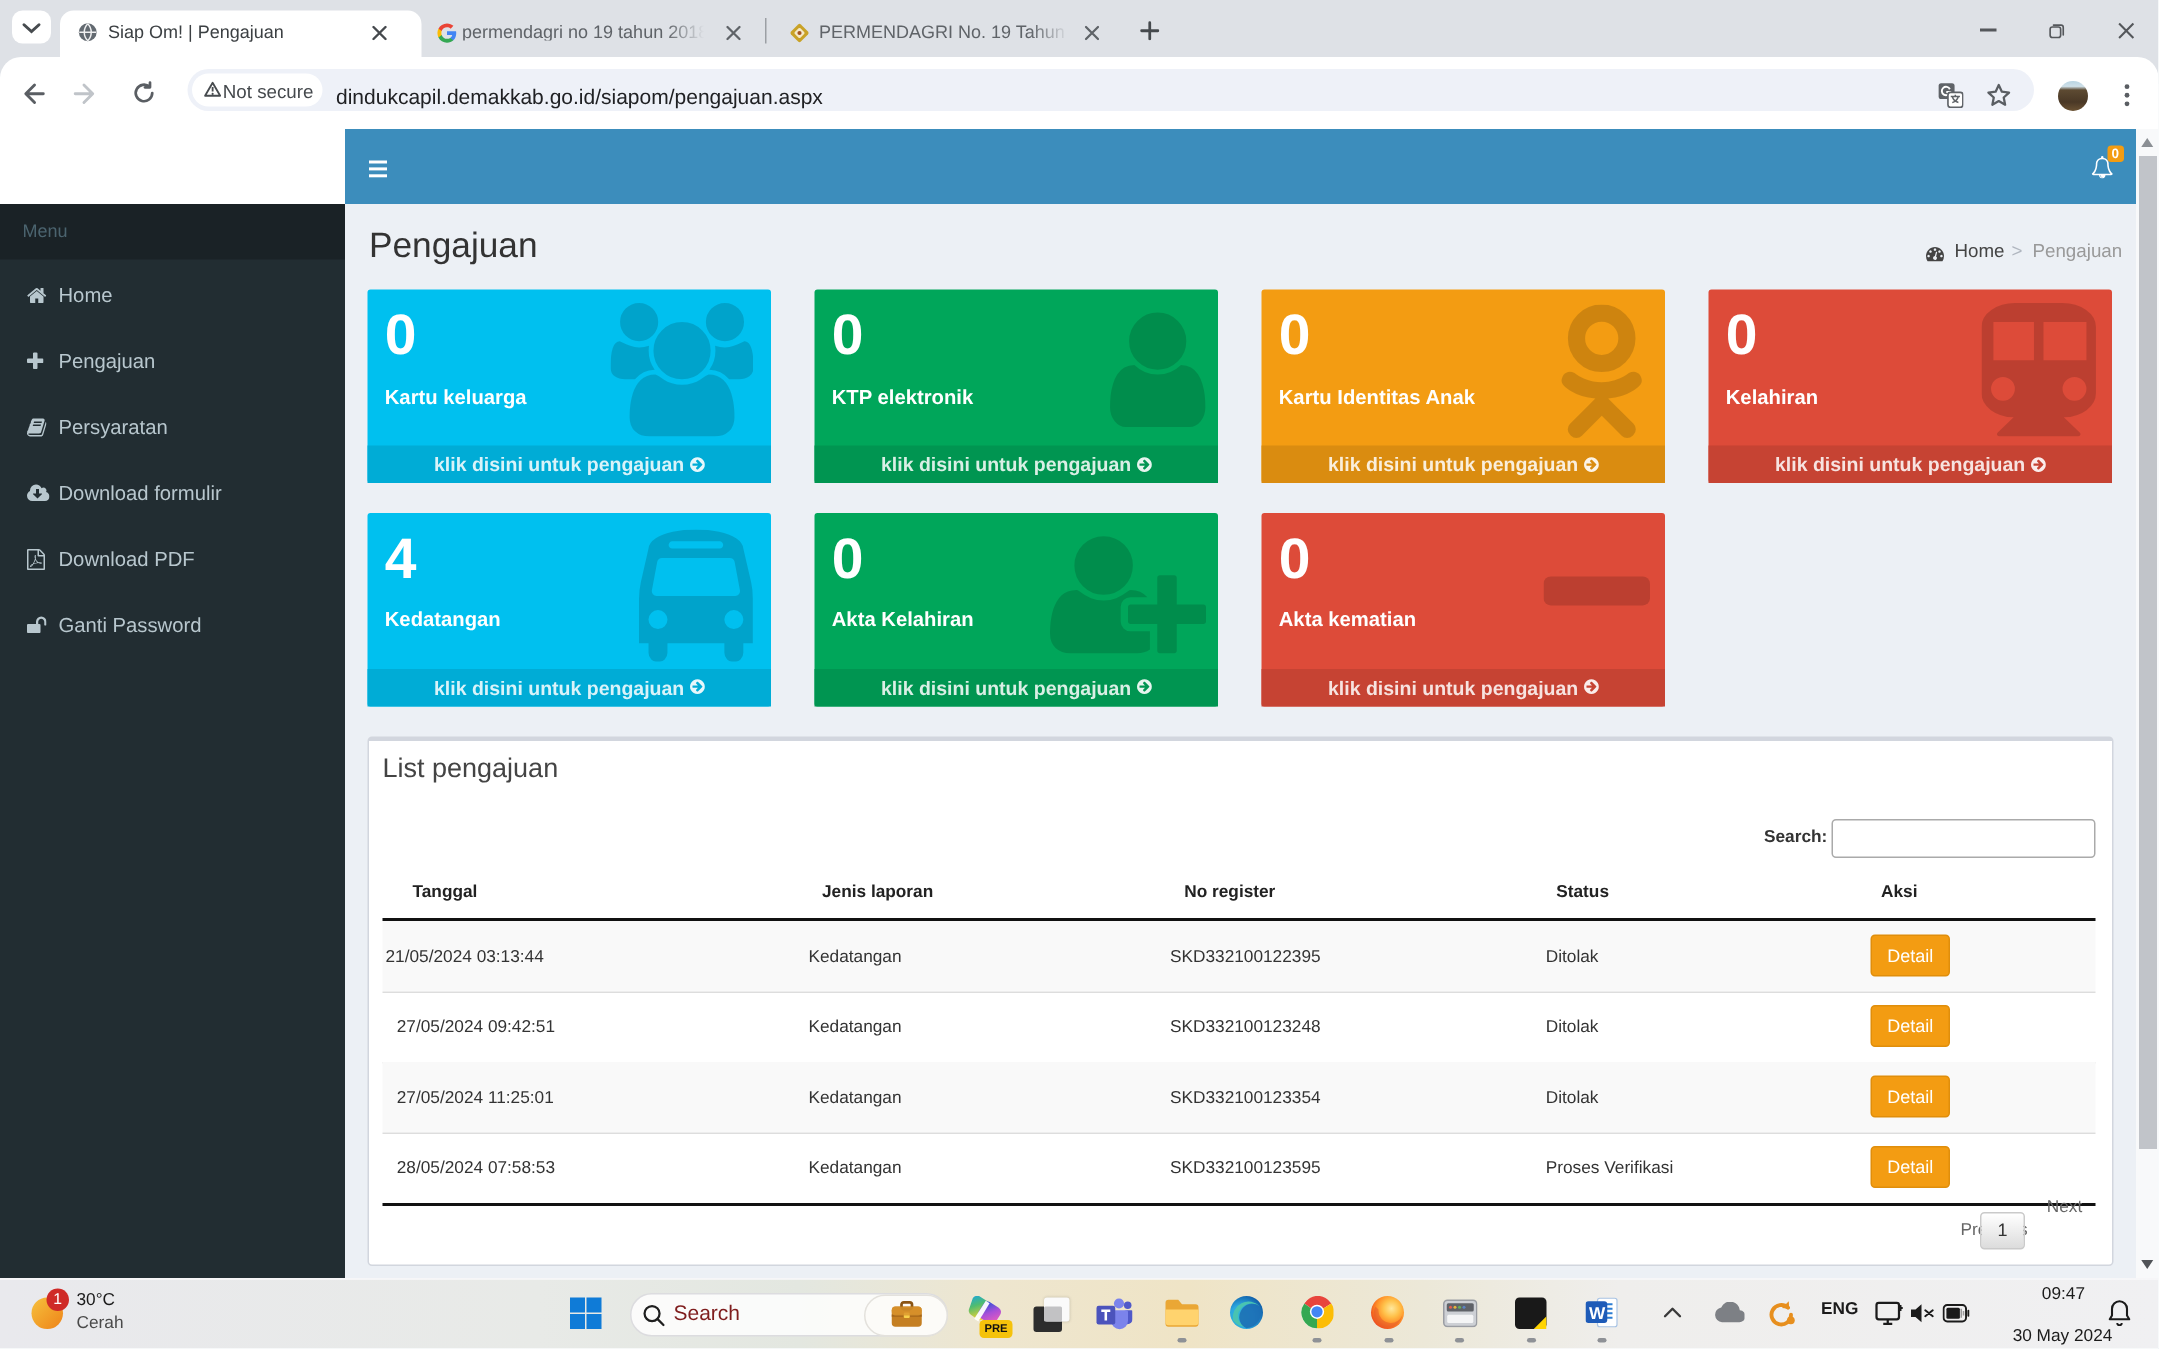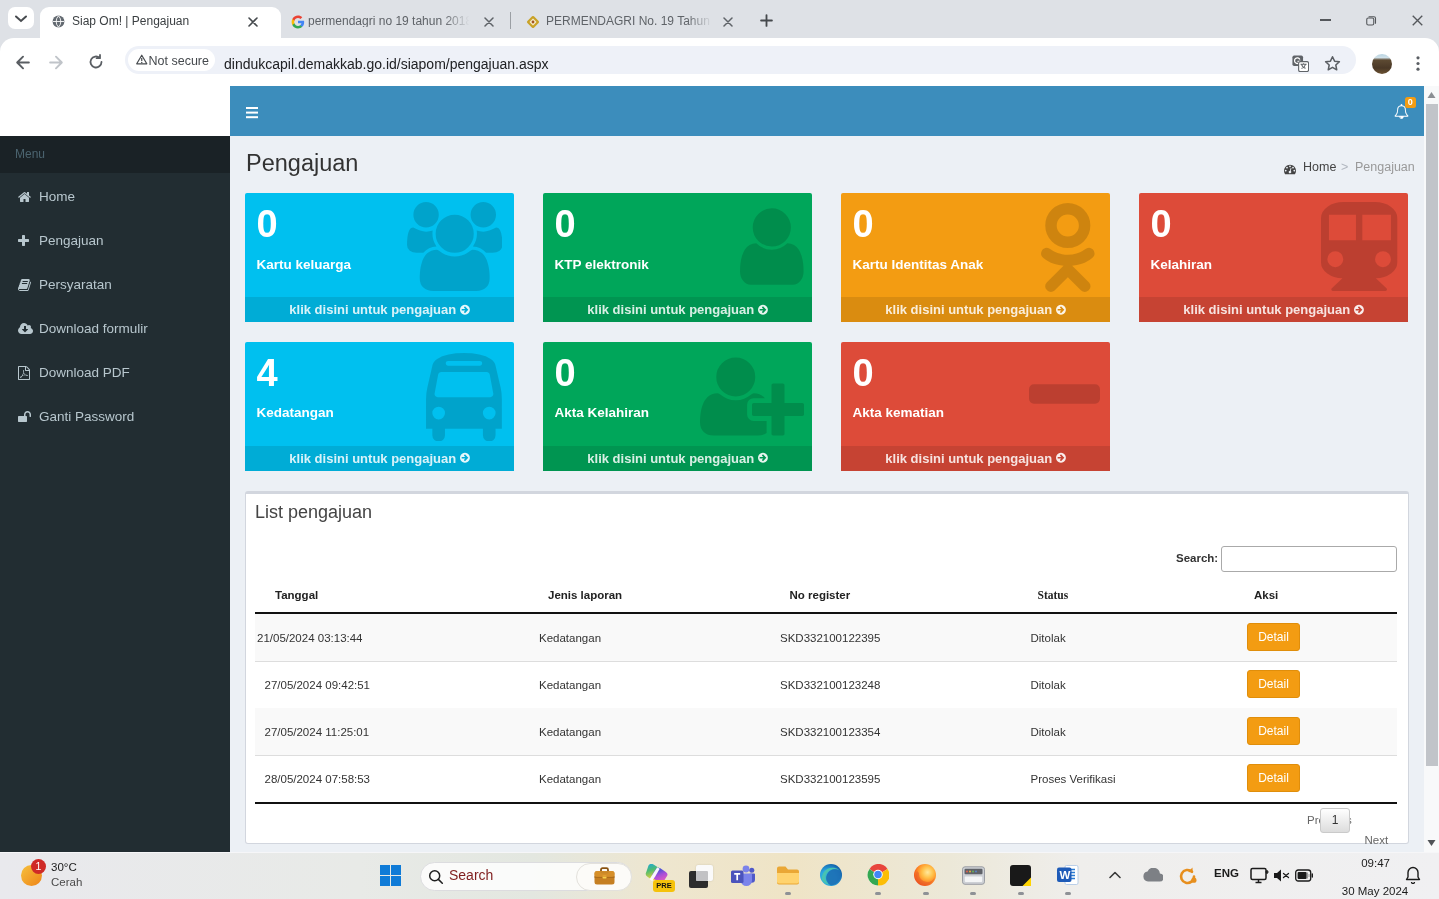--- a/index.html
+++ b/index.html
@@ -227,21 +227,21 @@
         </svg>
 </div>
     </div>
 <div class="a" style="left:245px;top:491px;width:1163.5px;height:353px;background:#fff;border:1px solid #d2d6de;border-top:3px solid #d2d6de;border-radius:3px;"></div>
 <div class="a" style="left:255px;top:503px;font-size:18px;color:#444;">List pengajuan</div>
 <div class="a" style="left:1176px;top:552.5px;font-size:11.5px;font-weight:bold;color:#333;">Search:</div>
 <div class="a" style="left:1221px;top:546px;width:176px;height:26px;background:#fff;border:1px solid #aaa;border-radius:3px;"></div>
 <div class="a" style="left:275px;top:589.8px;font-size:11.5px;font-weight:bold;color:#222;">Tanggal</div>
 <div class="a" style="left:548px;top:589.8px;font-size:11.5px;font-weight:bold;color:#222;">Jenis laporan</div>
 <div class="a" style="left:789.5px;top:589.8px;font-size:11.5px;font-weight:bold;color:#222;">No register</div>
-<div class="a" style="left:1037.5px;top:589.8px;font-size:11.5px;font-weight:bold;color:#222;font-family:Liberation Serif, serif;">Status</div>
+<div class="a" style="left:1037.5px;top:589.8px;font-size:11.5px;font-weight:bold;color:#222;">Status</div>
 <div class="a" style="left:1254px;top:589.8px;font-size:11.5px;font-weight:bold;color:#222;">Aksi</div>
 <div class="a" style="left:255px;top:611.5px;width:1142px;height:2px;background:#111;"></div>
 <div class="a" style="left:255px;top:613.5px;width:1142px;height:47px;background:#f9f9f9;"></div>
 <div class="a" style="left:257px;top:632.5px;font-size:11.5px;color:#333;">21/05/2024 03:13:44</div>
 <div class="a" style="left:539px;top:632.5px;font-size:11.5px;color:#333;">Kedatangan</div>
 <div class="a" style="left:780px;top:632.5px;font-size:11.5px;color:#333;">SKD332100122395</div>
 <div class="a" style="left:1030.5px;top:632.5px;font-size:11.5px;color:#333;">Ditolak</div>
 <div class="a" style="left:1247px;top:623.0px;width:53px;height:28px;background:#f39c12;border:1px solid #e08e0b;border-radius:3px;color:#fff;font-size:12px;text-align:center;line-height:27px;">Detail</div>
 <div class="a" style="left:255px;top:660.5px;width:1142px;height:1px;background:#ddd;"></div>
 <div class="a" style="left:264.5px;top:679.5px;font-size:11.5px;color:#333;">27/05/2024 09:42:51</div>
@@ -258,21 +258,21 @@
 <div class="a" style="left:1247px;top:717.0px;width:53px;height:28px;background:#f39c12;border:1px solid #e08e0b;border-radius:3px;color:#fff;font-size:12px;text-align:center;line-height:27px;">Detail</div>
 <div class="a" style="left:255px;top:754.5px;width:1142px;height:1px;background:#ddd;"></div>
 <div class="a" style="left:264.5px;top:773.5px;font-size:11.5px;color:#333;">28/05/2024 07:58:53</div>
 <div class="a" style="left:539px;top:773.5px;font-size:11.5px;color:#333;">Kedatangan</div>
 <div class="a" style="left:780px;top:773.5px;font-size:11.5px;color:#333;">SKD332100123595</div>
 <div class="a" style="left:1030.5px;top:773.5px;font-size:11.5px;color:#333;">Proses Verifikasi</div>
 <div class="a" style="left:1247px;top:764.0px;width:53px;height:28px;background:#f39c12;border:1px solid #e08e0b;border-radius:3px;color:#fff;font-size:12px;text-align:center;line-height:27px;">Detail</div>
 <div class="a" style="left:255px;top:802.0px;width:1142px;height:2px;background:#111;"></div>
 <div class="a" style="left:1267px;top:814.5px;font-size:11.5px;color:#666;margin-left:40px;">Previous</div>
 <div class="a" style="left:1320px;top:807.5px;width:30px;height:25px;border:1px solid #cacaca;border-radius:3px;background:linear-gradient(to bottom,#fff,#dcdcdc);font-size:12px;color:#333;text-align:center;line-height:23px;">1</div>
-<div class="a" style="left:1364.5px;top:835px;font-size:11.5px;color:#666;">Next</div>
+<div class="a" style="left:1364.5px;top:800px;font-size:11.5px;color:#666;">Next</div>
 <div class="a" style="left:1424px;top:86px;width:15px;height:766px;background:#f8f9fa;"></div>
 <div class="a" style="left:1425.5px;top:104px;width:12px;height:662px;background:#c1c4c9;"></div>
 <svg class="a" style="left:1427px;top:91px" width="9" height="8" viewBox="0 0 9 8">
       <path d="M4.5 1 L8.5 7 H0.5 Z" fill="#8b8f94"></path>
     </svg>
 <svg class="a" style="left:1427px;top:839px" width="9" height="8" viewBox="0 0 9 8">
       <path d="M4.5 7 L8.5 1 H0.5 Z" fill="#505357"></path>
     </svg>
 <div class="a" style="left:0;top:852px;width:1439px;height:47px;background:linear-gradient(to right,#e9e9ed 0%,#e8eae7 25%,#e3e7e0 37%,#eee6cf 46%,#efe4c6 55%,#ece8d8 66%,#efeeec 75%,#f0f0f2 100%);border-top:1px solid #f6f6f8;"></div>
 <div class="a" style="left:21px;top:865px;width:21px;height:21px;border-radius:50%;background:linear-gradient(135deg,#f6c13d,#ee8318);"></div>

